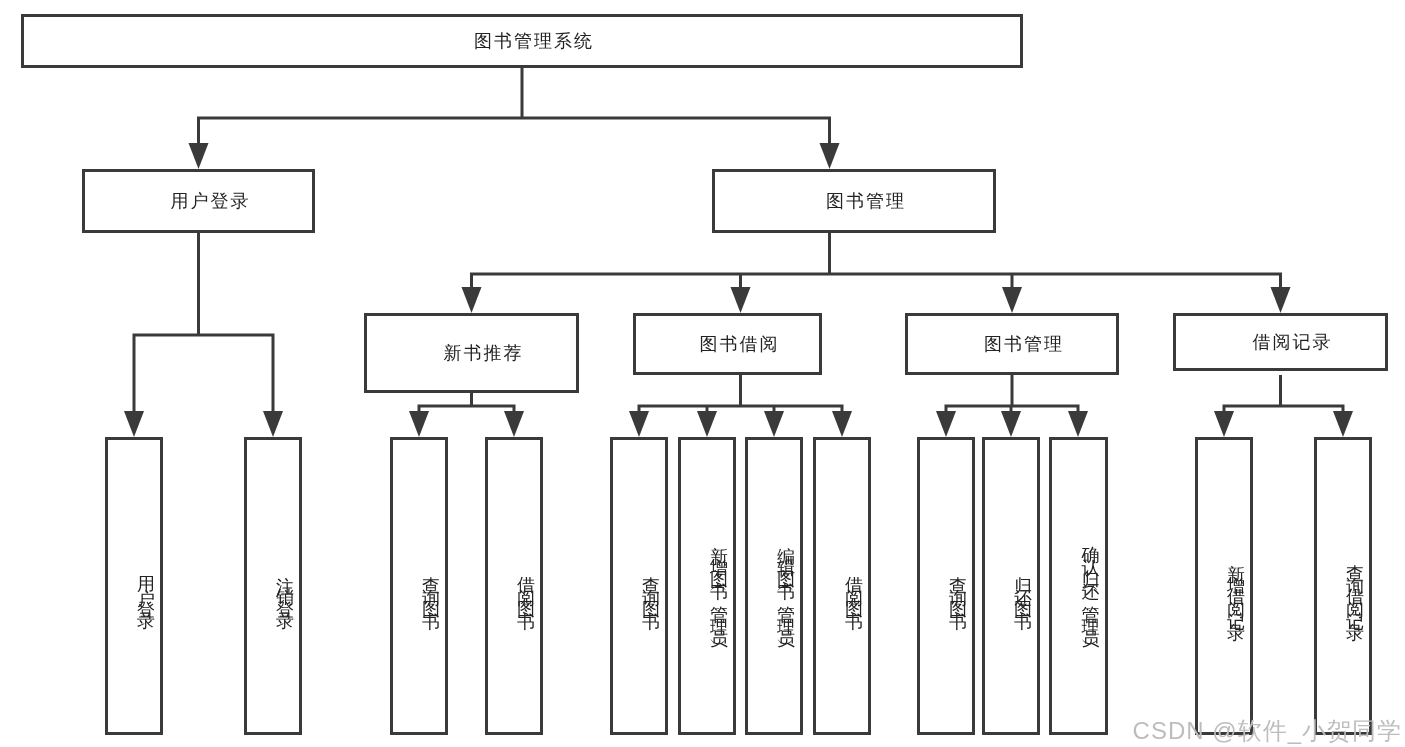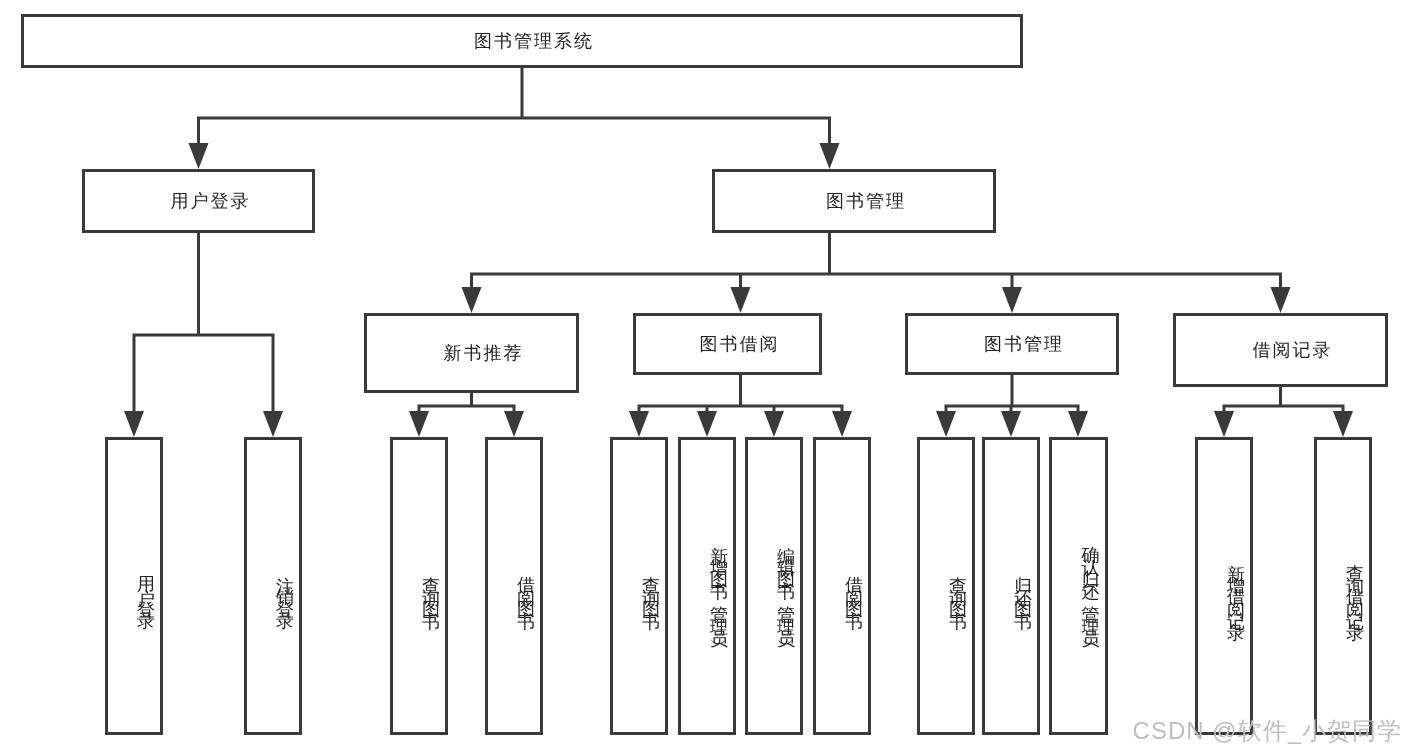--- a/index.html
+++ b/index.html
@@ -128,21 +128,21 @@
 
   <div class="node" style="left:364px; top:313px; width:215px; height:80px;">
     <span>新书推荐</span>
   </div>
   <div class="node" style="left:633px; top:313px; width:189px; height:62px;">
     <span>图书借阅</span>
   </div>
   <div class="node" style="left:905px; top:313px; width:214px; height:62px;">
     <span>图书管理</span>
   </div>
-  <div class="node" style="left:1173px; top:313px; width:215px; height:74px;">
+  <div class="node" style="left:1173px; top:313px; width:215px; height:58px;">
     <span>借阅记录</span>
   </div>
 
   <div class="node leaf" style="left:105px;">
     <span class="vtext">用户登录</span>
   </div>
   <div class="node leaf" style="left:244px;">
     <span class="vtext">注销登录</span>
   </div>
 

